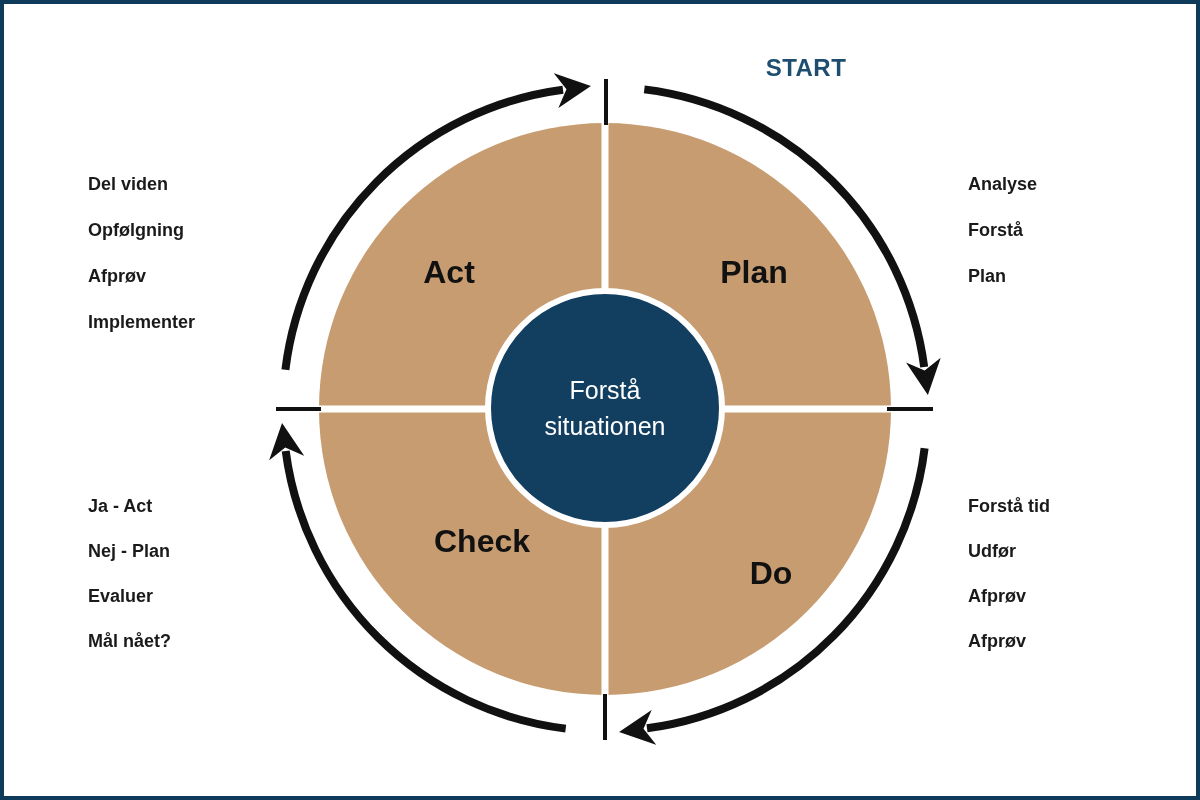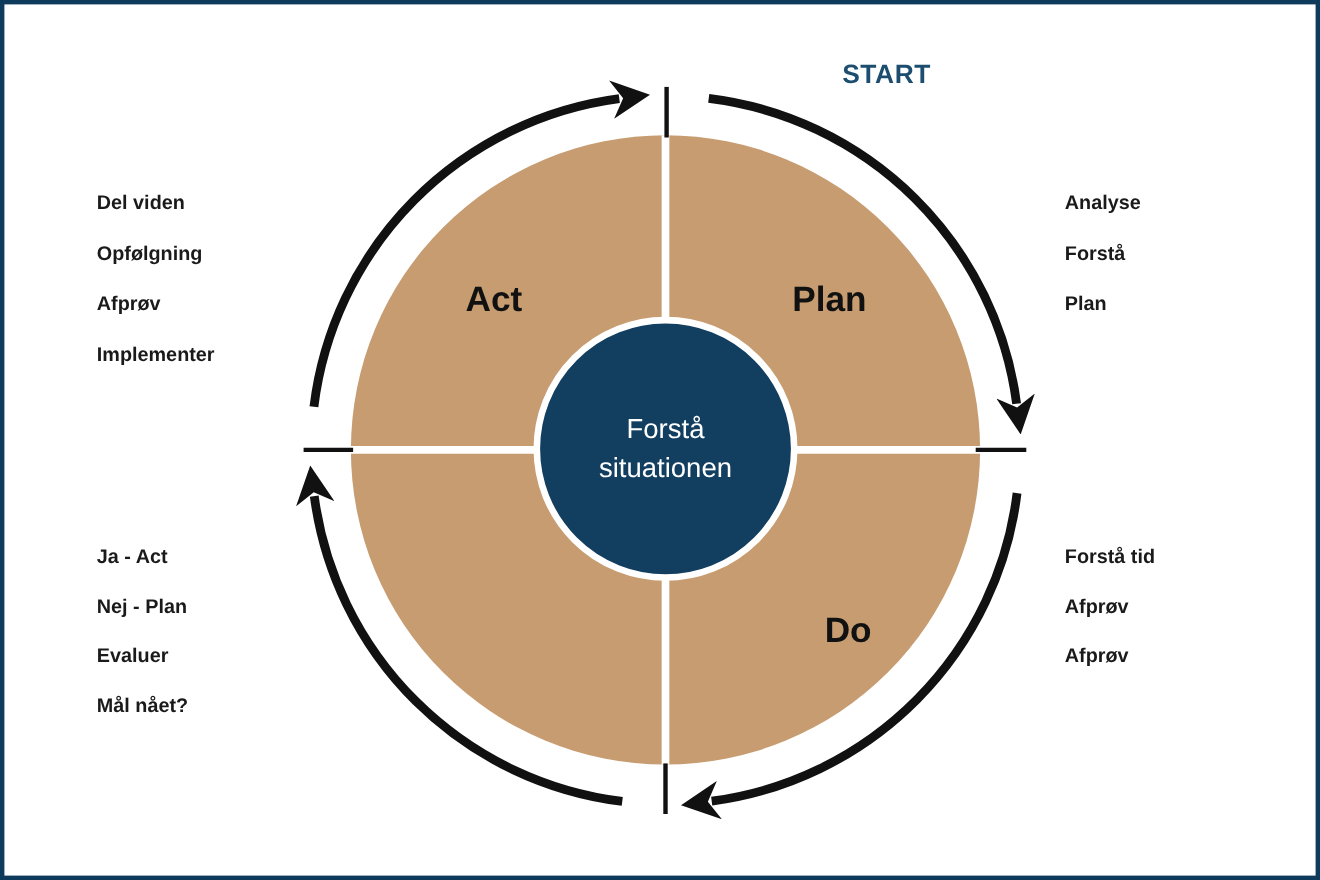--- a/index.html
+++ b/index.html
@@ -97,20 +97,21 @@
     <path d="M 644.3 89.4 A 322 322 0 0 1 924.2 367.0" fill="none" stroke="#111111" stroke-width="8" marker-end="url(#ah)"></path>
     <path d="M 924.6 448.3 A 322 322 0 0 1 647.0 728.3" fill="none" stroke="#111111" stroke-width="8" marker-end="url(#ah)"></path>
     <path d="M 565.7 728.6 A 322 322 0 0 1 285.7 451.0" fill="none" stroke="#111111" stroke-width="8" marker-end="url(#ah)"></path>
     <path d="M 285.4 369.7 A 322 322 0 0 1 563.0 89.7" fill="none" stroke="#111111" stroke-width="8" marker-end="url(#ah)"></path>
   </svg>
 
   <div class="abs centered start-label" style="left:806px; top:68px;">START</div>
 
   <div class="abs centered quadrant-label" style="left:449px; top:272px;">Act</div>
   <div class="abs centered quadrant-label" style="left:754px; top:272px;">Plan</div>
+  <div class="abs centered quadrant-label" style="left:482px; top:541px;">Check</div>
   <div class="abs centered quadrant-label" style="left:771px; top:573px;">Do</div>
 
   <div class="abs centered center-label" style="left:605px; top:408px;">
     <div>Forstå</div>
     <div>situationen</div>
   </div>
 
   <div class="abs side-list" style="left:88px; top:161px;">
     <div class="line">Del viden</div>
     <div class="line">Opfølgning</div>
@@ -126,18 +127,19 @@
 
   <div class="abs side-list bottom" style="left:88px; top:484px;">
     <div class="line">Ja - Act</div>
     <div class="line">Nej - Plan</div>
     <div class="line">Evaluer</div>
     <div class="line">Mål nået?</div>
   </div>
 
   <div class="abs side-list bottom" style="left:968px; top:484px;">
     <div class="line">Forstå tid</div>
+    <div class="line">Udfør</div>
     <div class="line">Afprøv</div>
     <div class="line">Afprøv</div>
   </div>
 
   <div class="frame"></div>
 </div>
 
 </body></html>

